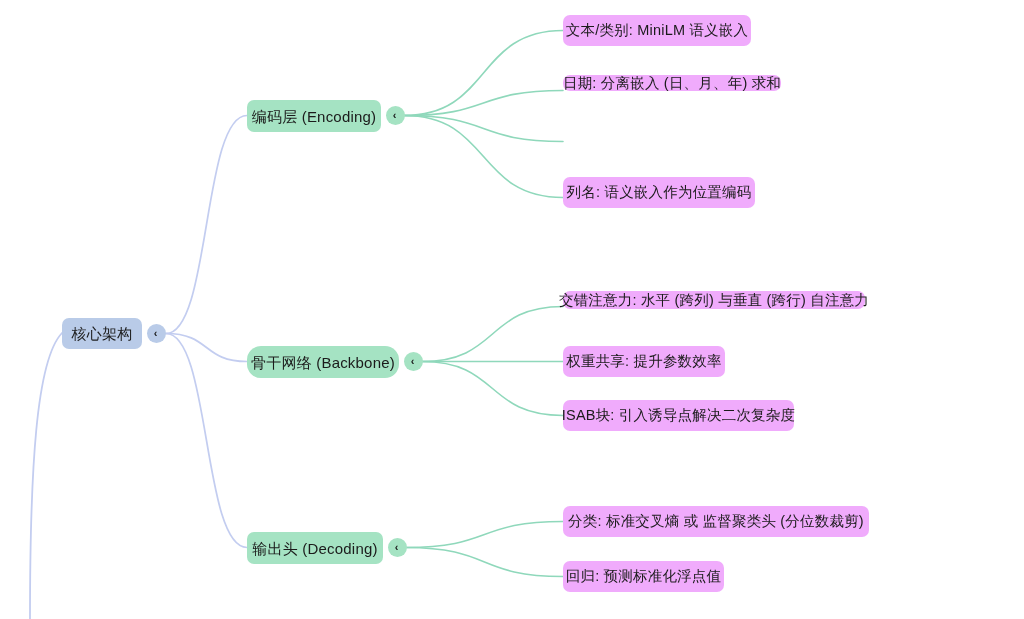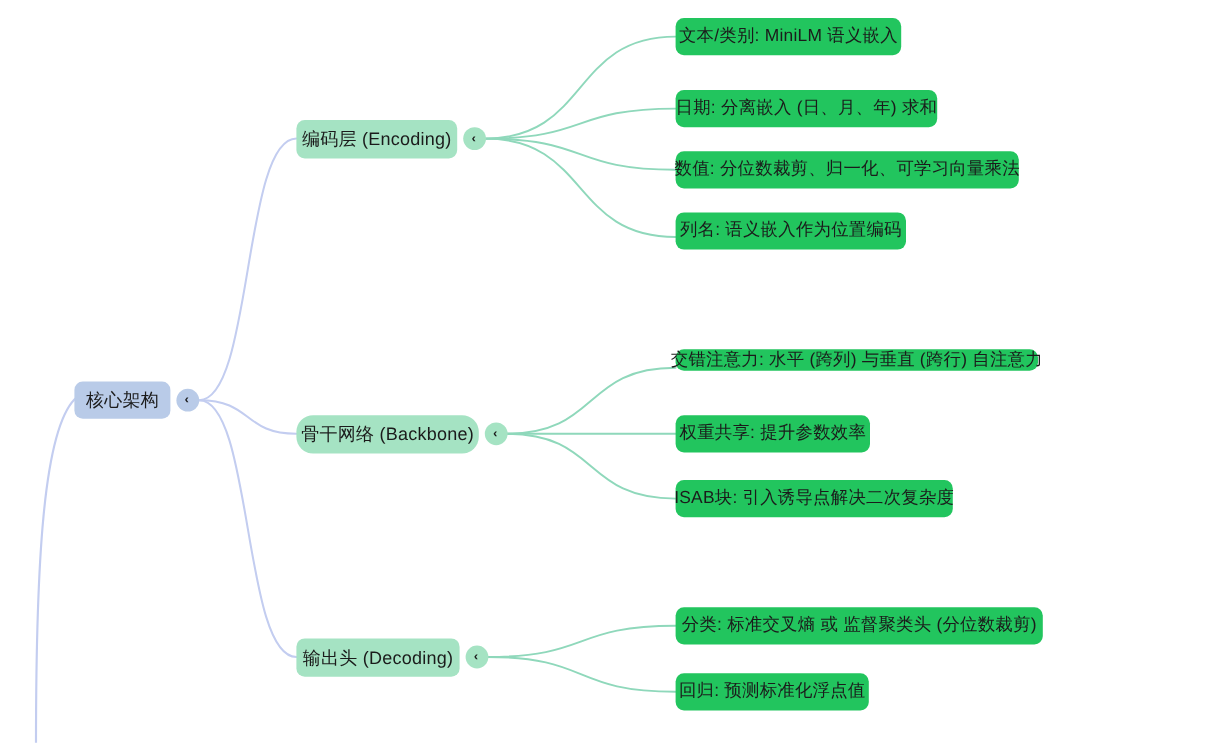--- a/index.html
+++ b/index.html
@@ -44,21 +44,21 @@
     background: #b9cbe8;
     font-size: 15px;
     padding: 0 14px;
   }
   .node-branch {
     background: #a5e3c3;
     font-size: 15px;
     padding: 16px 14px;
   }
   .node-leaf {
-    background: #22c55e;
+    background: #f0abfc;
     font-size: 14.5px;
     padding: 0 12px;
   }
   .toggle {
     position: absolute;
     width: 19px;
     height: 19px;
     border-radius: 50%;
     display: flex;
     align-items: center;
@@ -98,22 +98,21 @@
     </svg>
 <div class="node node-root" style="left: 62px; top: 318px; width: 80px; height: 31px;">核心架构</div>
     <div class="toggle toggle-root" style="left: 146.5px; top: 324px;">
       <span style="transform: scaleX(1.1);">‹</span>
     </div>
     <div class="node node-branch" style="left: 247px; top: 100px; width: 134px; height: 31px;">编码层 (Encoding)</div>
     <div class="toggle toggle-branch" style="left: 385.5px; top: 106px;">
       <span style="transform: scaleX(1.1);">‹</span>
     </div>
     <div class="node node-leaf" style="left: 563px; top: 15px; width: 188px; height: 31px;">文本/类别: MiniLM 语义嵌入</div>
-    <div class="node node-leaf" style="left: 563px; top: 75px; width: 218px; height: 31px;">日期: 分离嵌入 (日、月、年) 求和</div>
-    <div class="node node-leaf" style="left: 563px; top: 126px; width: 286px; height: 31px;">数值: 分位数裁剪、归一化、可学习向量乘法</div>
+    <div class="node node-leaf" style="left: 563px; top: 75px; width: 218px; height: 16px;">日期: 分离嵌入 (日、月、年) 求和</div>
     <div class="node node-leaf" style="left: 563px; top: 177px; width: 192px; height: 31px;">列名: 语义嵌入作为位置编码</div>
     <div class="node node-branch" style="left: 247px; top: 346px; width: 152px; height: 31px; border-radius: 14px;">骨干网络 (Backbone)</div>
     <div class="toggle toggle-branch" style="left: 403.5px; top: 352px;">
       <span style="transform: scaleX(1.1);">‹</span>
     </div>
     <div class="node node-leaf" style="left: 563px; top: 291px; width: 302px; height: 18px;">交错注意力: 水平 (跨列) 与垂直 (跨行) 自注意力</div>
     <div class="node node-leaf" style="left: 563px; top: 400px; width: 231px; height: 31px;">ISAB块: 引入诱导点解决二次复杂度</div>
     <div class="node node-leaf" style="left: 563px; top: 346px; width: 162px; height: 31px;">权重共享: 提升参数效率</div>
     <div class="node node-branch" style="left: 247px; top: 532px; width: 136px; height: 31px;">输出头 (Decoding)</div>
     <div class="toggle toggle-branch" style="left: 387.5px; top: 538px;">

